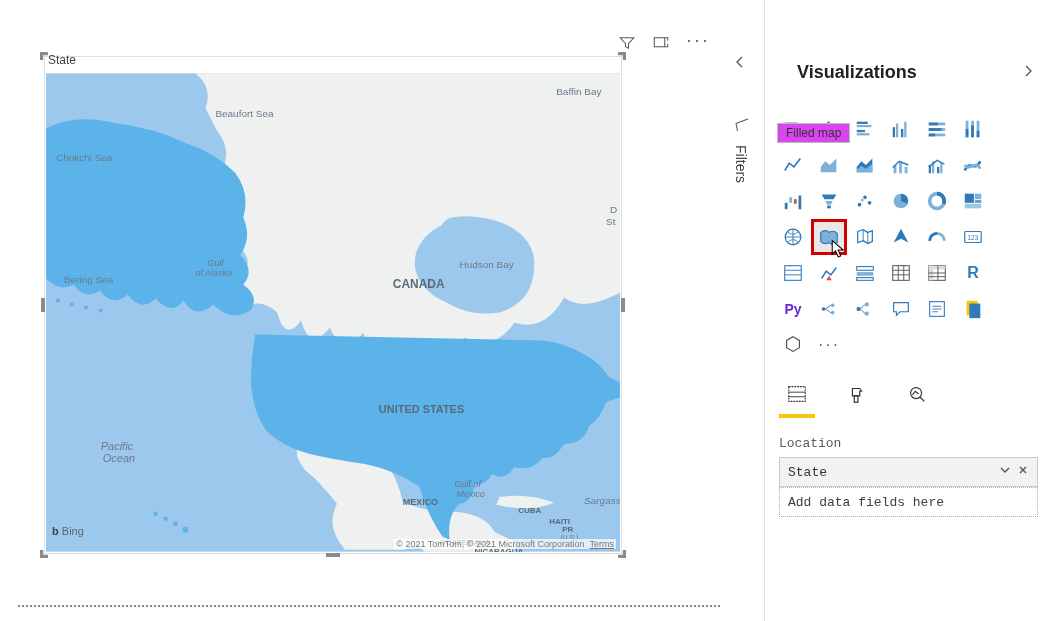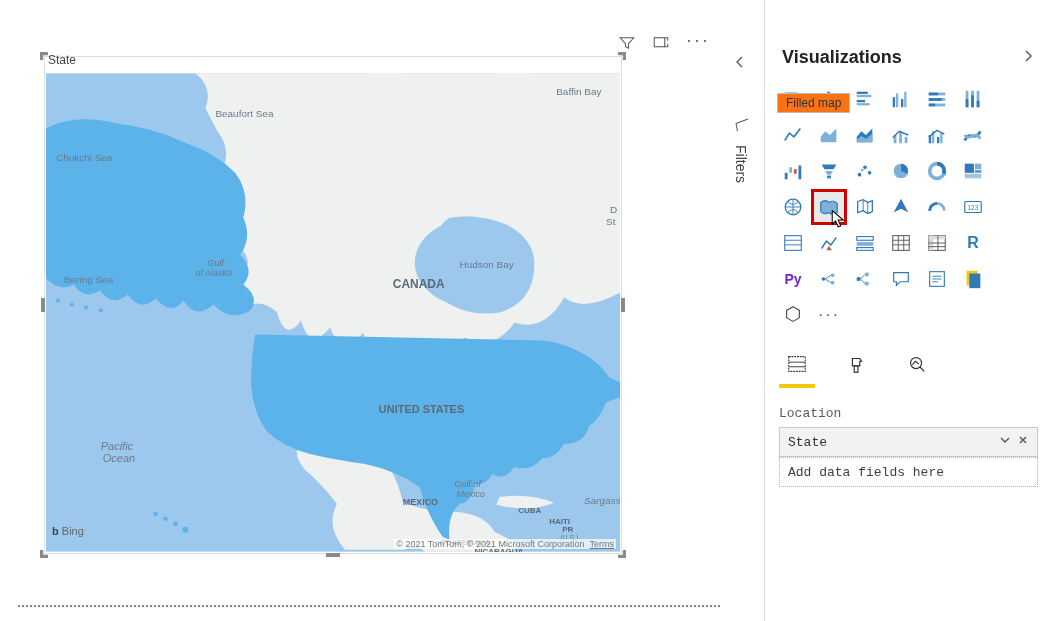--- a/index.html
+++ b/index.html
@@ -28,27 +28,27 @@
   
   .filters-strip { position: absolute; left: 724px; top: 0; width: 40px; height: 621px; background: #fff; }
   .filters-strip .collapse-chev { position: absolute; left: 8px; top: 54px; color: #555; }
   .vfilters { position: absolute; left: 9px; top: 116px; width: 24px; }
   .vfilters .glyph { color: #555; }
   .vfilters .txt { writing-mode: vertical-rl; font-size: 14px; color: #444; margin-top: 8px; font-weight: 400; }
 
   
   .viz-panel { position: absolute; left: 764px; top: 0; right: 0; bottom: 0; border-left: 1px solid #e0e0e0; background: #fff; padding: 0; }
   .viz-header { display: flex; align-items: center; padding: 46px 16px 10px 16px; }
-  .viz-header h2 { margin: 1px; font-size: 18px; font-weight: 600; flex: 1; color: #222; }
+  .viz-header h2 { margin: 16px; font-size: 18px; font-weight: 600; flex: 1; color: #222; }
   .viz-grid { display: grid; grid-template-columns: repeat(6, 36px); grid-auto-rows: 36px; gap: 0px; padding: 2px 10px 0 10px; position: relative; }
   .viz-cell { width: 36px; height: 36px; display: flex; align-items: center; justify-content: center; color: #4a6a8a; cursor: pointer; position: relative; }
   .viz-cell svg { width: 22px; height: 22px; }
   .viz-cell.selected { background: #e8e8e8; }
   .viz-cell.hl { outline: 3px solid #d40000; outline-offset: -3px; }
-  .viz-tooltip { position: absolute; left: 2px; top: -24px; background: #f97316; border: 1px solid #bbb; padding: 2px 8px; font-size: 12px; color: #333; white-space: nowrap; z-index: 5; }
+  .viz-tooltip { position: absolute; left: 2px; top: -24px; background: #d946ef; border: 1px solid #bbb; padding: 2px 8px; font-size: 12px; color: #333; white-space: nowrap; z-index: 5; }
   .cursor-overlay { position: absolute; left: 17px; top: 20px; z-index: 6; pointer-events: none; }
 
   .viz-grid2 { display: flex; gap: 0; padding: 0 10px; margin-top: 0; }
 
   .tabs { display: flex; gap: 24px; padding: 12px 14px 0 14px; margin-top: 8px; }
   .tab { width: 36px; text-align: center; padding-bottom: 6px; }
   .tab.active { border-bottom: 4px solid #f2c811; }
 
   .fields { padding: 8px 14px 0 14px; font-family: Liberation Mono, monospace; }
   .field-label { font-size: 13px; color: #5a5a5a; margin: 10px 0 6px 0; }

